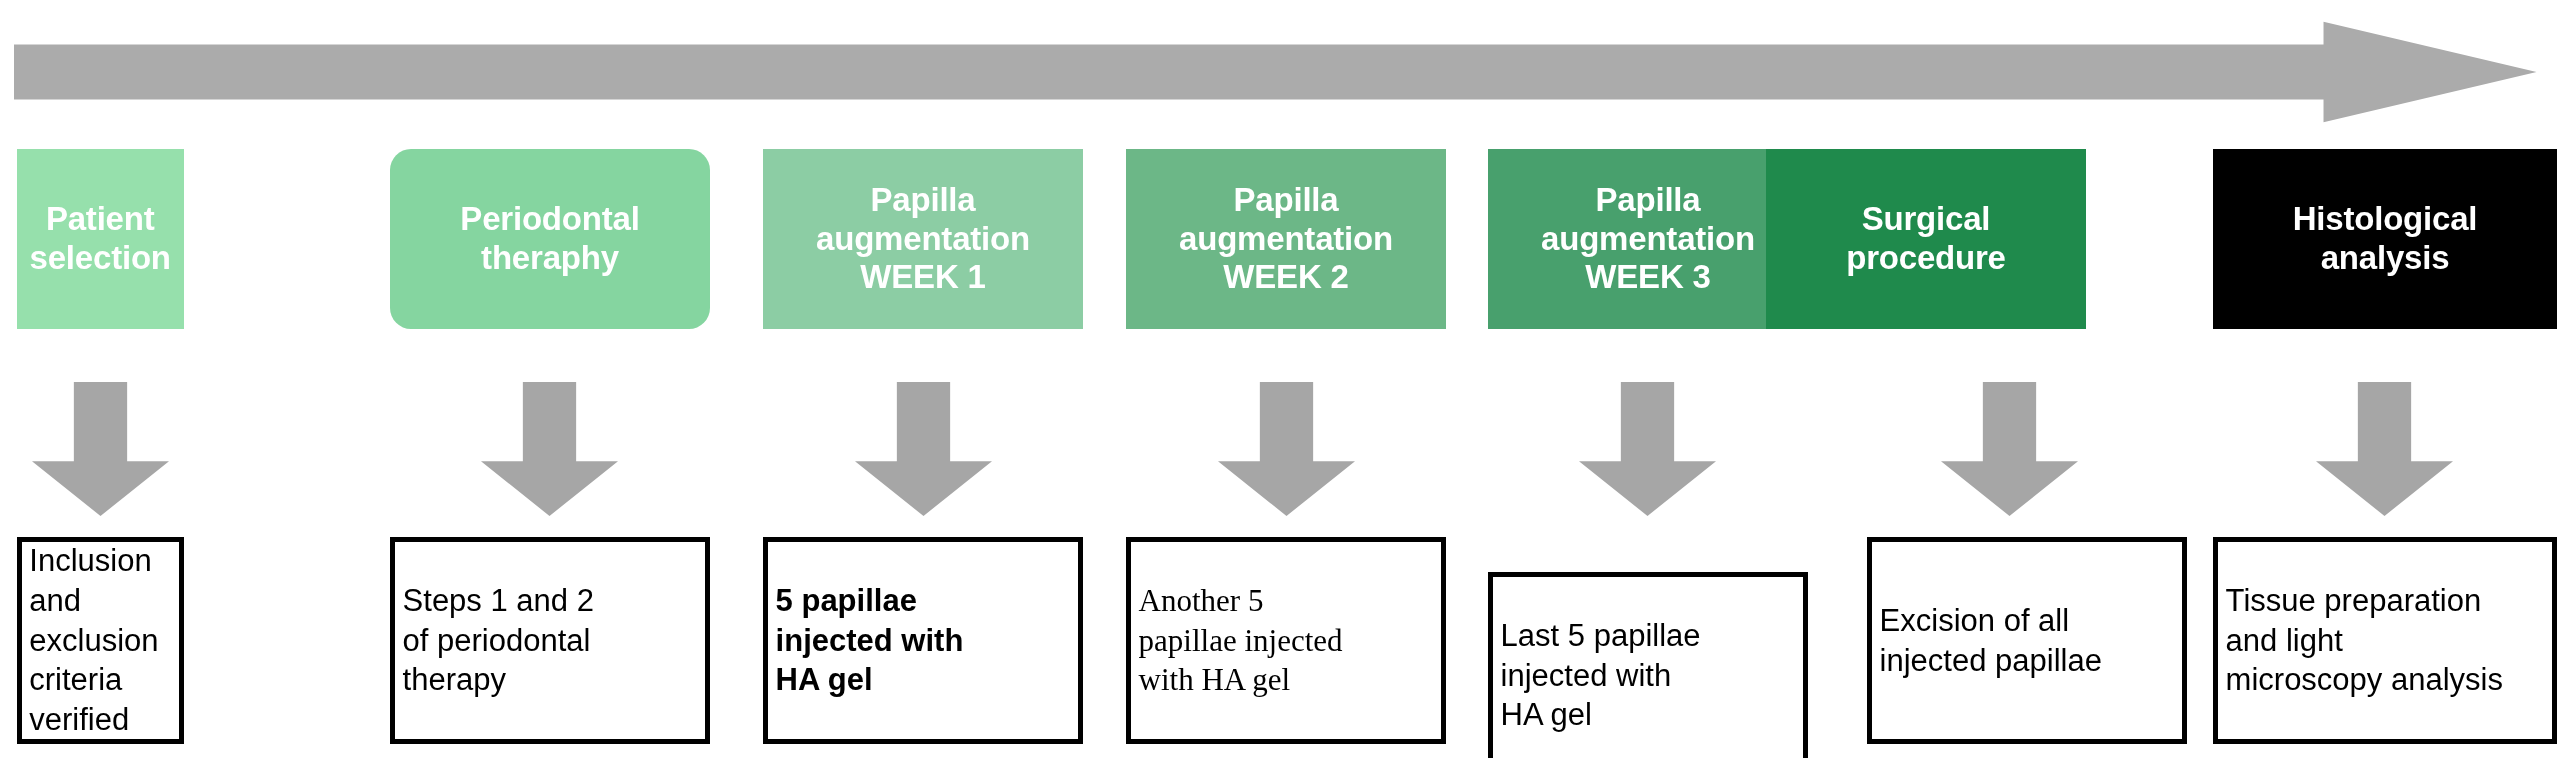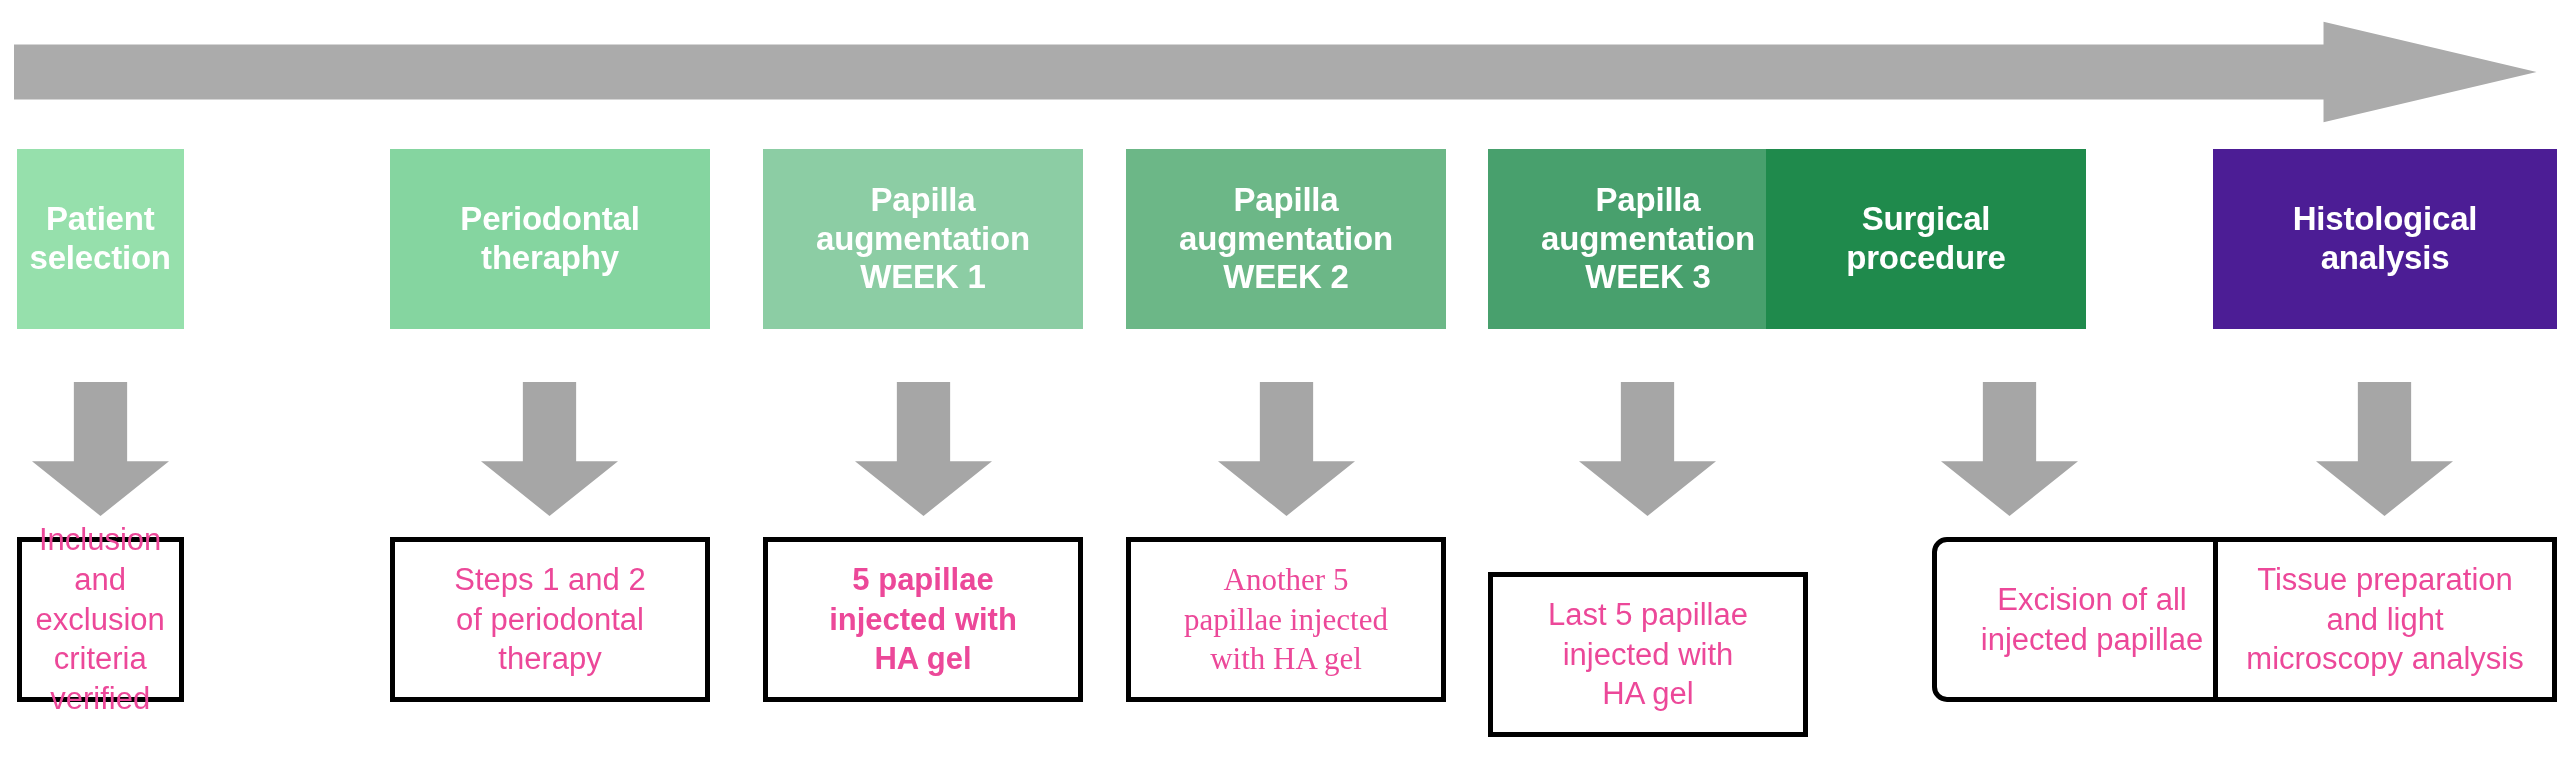--- a/index.html
+++ b/index.html
@@ -70,29 +70,28 @@
   .detail-row {
     position: absolute;
     left: 0;
     top: 537px;
     width: 2576px;
     height: 207px;
   }
   .detail-box {
     position: absolute;
     top: 0;
-    height: 165px;
+    height: 207px;
     box-sizing: border-box;
     border: 5.3px solid #000000;
     background: #ffffff;
     display: flex;
     align-items: center;
     justify-content: center;
-    text-align: center;
-    color: #ec4899;
+    color: #000000;
     font-weight: normal;
     font-size: 31px;
     line-height: 1.28;
     padding: 3px 7.6px;
   }
   .detail-box .detail-label { display: block; width: 100%; }
 </style>
 </head>
 <body>
 
@@ -101,36 +100,36 @@
   <div class="timeline-arrow">
     <svg viewBox="0 0 3330 160" preserveAspectRatio="none" aria-hidden="true">
       <polygon points="0,44 3035,44 3035,14 3315,80 3035,146 3035,116 0,116" fill="#ababab"></polygon>
     </svg>
   </div>
 
   <div class="stage-row">
       <div class="stage-box" style="left: 16.7px; width: 167px; background: rgb(150, 224, 172);">
         <span class="stage-label">Patient<br>selection</span>
       </div>
-      <div class="stage-box" style="left: 390px; width: 320px; background: rgb(133, 213, 160);">
+      <div class="stage-box" style="left: 390px; width: 320px; background: rgb(133, 213, 160); border-radius: 21px;">
         <span class="stage-label">Periodontal<br>theraphy</span>
       </div>
       <div class="stage-box" style="left: 763px; width: 320px; background: rgb(140, 205, 164);">
         <span class="stage-label">Papilla<br>augmentation<br>WEEK 1</span>
       </div>
       <div class="stage-box" style="left: 1126px; width: 320px; background: rgb(108, 183, 135);">
         <span class="stage-label">Papilla<br>augmentation<br>WEEK 2</span>
       </div>
       <div class="stage-box" style="left: 1488px; width: 320px; background: rgb(72, 160, 109);">
         <span class="stage-label">Papilla<br>augmentation<br>WEEK 3</span>
       </div>
       <div class="stage-box" style="left: 1766px; width: 320px; background: rgb(31, 138, 76);">
         <span class="stage-label">Surgical<br>procedure</span>
       </div>
-      <div class="stage-box" style="left: 2213px; width: 344px; background: #4c1d95;">
+      <div class="stage-box" style="left: 2213px; width: 344px; background: #000000;">
         <span class="stage-label">Histological<br>analysis</span>
       </div>
     </div>
 
   <div>
       <div class="down-arrow" style="left: 32px;">
         <svg viewBox="0 0 180 176" preserveAspectRatio="none" aria-hidden="true">
           <polygon points="55,0 125,0 125,104 180,104 90,176 0,104 55,104" fill="#a6a6a6"></polygon>
         </svg>
       </div>
@@ -175,21 +174,21 @@
       </div>
       <div class="detail-box" style="left: 763px; width: 320px; font-weight: bold;">
         <span class="detail-label">5 papillae<br>injected with<br>HA gel</span>
       </div>
       <div class="detail-box" style="left: 1126px; width: 320px; font-family: Liberation Serif, serif;">
         <span class="detail-label">Another 5<br>papillae injected<br>with HA gel</span>
       </div>
       <div class="detail-box" style="left: 1488px; width: 320px; margin-top: 35px;">
         <span class="detail-label">Last 5 papillae<br>injected with<br>HA gel</span>
       </div>
-      <div class="detail-box" style="left: 1932px; width: 320px; border-radius: 15px;">
+      <div class="detail-box" style="left: 1867px; width: 320px;">
         <span class="detail-label">Excision of all<br>injected papillae</span>
       </div>
       <div class="detail-box" style="left: 2213px; width: 344px;">
         <span class="detail-label">Tissue preparation<br>and light<br>microscopy analysis</span>
       </div>
     </div>
 
 </div>
 
 

